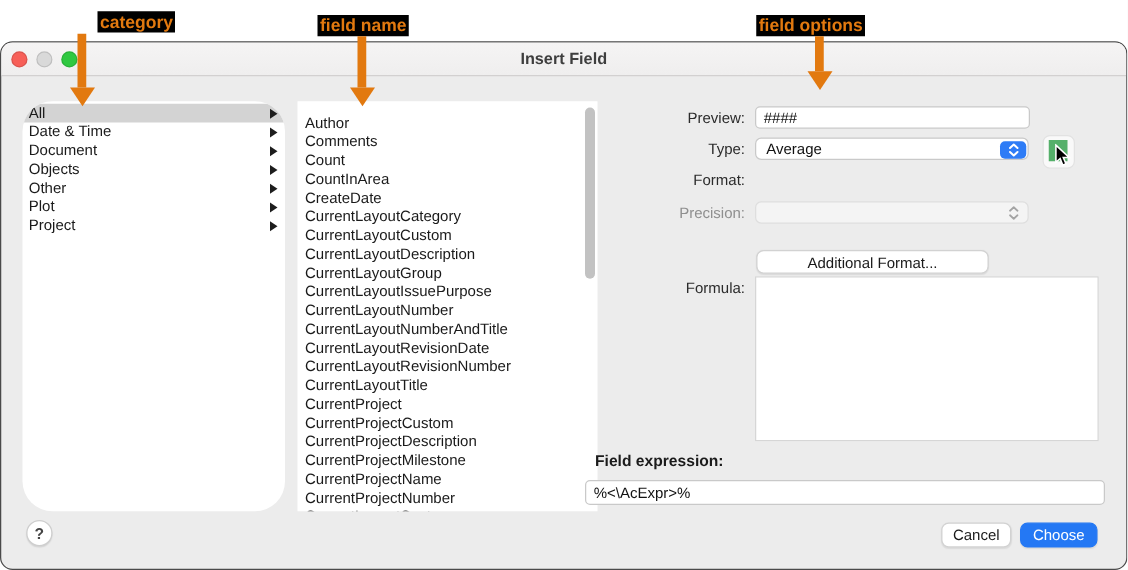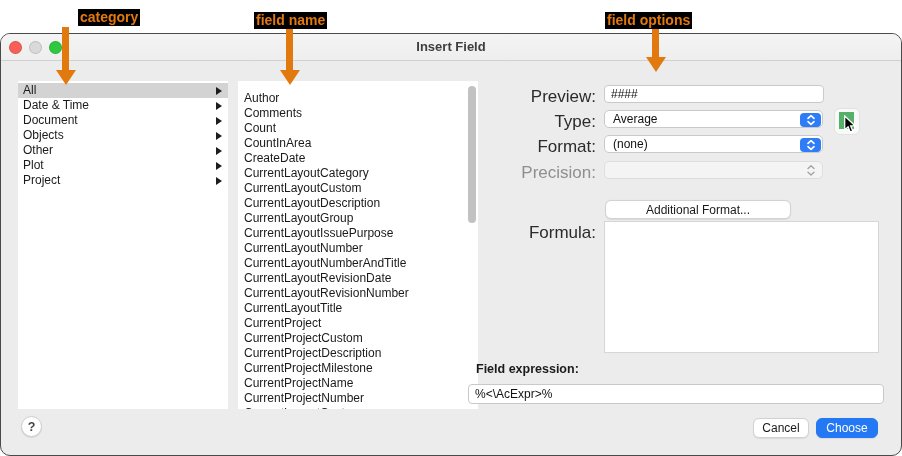--- a/index.html
+++ b/index.html
@@ -15,35 +15,35 @@
            font-size:13px; font-weight:bold; color:#3e3e3e; }
   .traffic { position:absolute; left:8px; top:7px; display:flex; gap:7px; }
   .tl { width:13px; height:13px; border-radius:50%; display:inline-block;
         box-shadow:inset 0 0 0 1px rgba(0,0,0,0.12); }
   .tl.red   { background:#f75f58; }
   .tl.gray  { background:#d9d9d9; }
   .tl.green { background:#2fc840; }
 
   
   .panel { position:absolute; top:47px; height:328px; background:#ffffff; overflow:hidden; }
-  .cat-panel   { left:17px;  width:210px; padding-top:2px; }
+  .cat-panel   { left:17px;  width:210px; padding-top:2px;border-radius:24px; }
   .field-panel { left:237px; width:240px; padding-top:10px; }
   .cat-row { height:15px; line-height:15px; font-size:12px; color:#1a1a1a;
              padding:0 6px 0 5px; display:flex; align-items:center; justify-content:space-between; }
   .cat-row.selected { background:#d3d3d3; }
   .disclosure { width:0; height:0; border-top:4px solid transparent; border-bottom:4px solid transparent;
                 border-left:6px solid #1d1d1d; display:inline-block; }
   .field-row { height:15px; line-height:15px; font-size:12px; color:#1a1a1a; padding-left:6px;
                white-space:nowrap; }
   .scroll-thumb { position:absolute; right:2px; top:5px; width:8px; height:137px;
                   background:#c2c2c2; border-radius:4px; z-index:3; }
 
   
   .form-label { position:absolute; left:460px; width:135px; text-align:right;
-                font-size:17px; color:#2b2b2b; }
+                font-size:12px; color:#2b2b2b; }
   .dim { color:#8f8f8f; }
   .txt-input { position:absolute; background:#ffffff; border:1px solid #c9c9c9; border-radius:4px;
                font-size:12px; color:#111; padding:0 6px; outline:none; }
   .dropdown { position:absolute; width:219px; height:18px; background:#ffffff;
               border:1px solid #c9c9c9; border-radius:5px; font-size:12px; color:#111;
               line-height:16px; padding-left:8px; }
   .capsule { position:absolute; right:1px; top:1px; width:21px; height:14px; margin:1px 0;
              background:#2e7cf6; border-radius:4px; display:flex; align-items:center; justify-content:center; }
   .dd-disabled { background:#f4f4f4; border-color:#dedede; }
   .stepper-chevrons { position:absolute; right:6px; top:2px; }
@@ -158,28 +158,20 @@
     </div>
 
     <div class="pick-btn">
       <span class="pick-green"></span>
     </div>
     <svg class="cursor-icon" width="14" height="19" viewBox="0 0 12 18">
       <path d="M1,1 L1,14 L4.2,11.2 L6.2,16.2 L8.6,15.2 L6.6,10.4 L11,10.4 Z" fill="#000000" stroke="#ffffff" stroke-width="1.2"></path>
     </svg>
 
     <div class="form-label" style="top:103px;">Format:</div>
-    <div class="dropdown" style="left:603px; top:101px;">
-      <span>(none)</span>
-      <span class="capsule">
-        <svg width="10" height="12" viewBox="0 0 10 12">
-            <path d="M2,4.4 L5,1.6 L8,4.4 M2,7.6 L5,10.4 L8,7.6" fill="none" stroke="#ffffff" stroke-width="1.6" stroke-linecap="round" stroke-linejoin="round"></path>
-          </svg>
-      </span>
-    </div>
 
     <div class="form-label dim" style="top:129px;">Precision:</div>
     <div class="dropdown dd-disabled" style="left:603px; top:127px;">
       <span></span>
       <span class="stepper-chevrons">
         <svg width="10" height="13" viewBox="0 0 10 13">
             <path d="M2,4.6 L5,1.8 L8,4.6 M2,8.2 L5,11 L8,8.2" fill="none" stroke="#a4a4a4" stroke-width="1.4" stroke-linecap="round" stroke-linejoin="round"></path>
           </svg>
       </span>
     </div>

